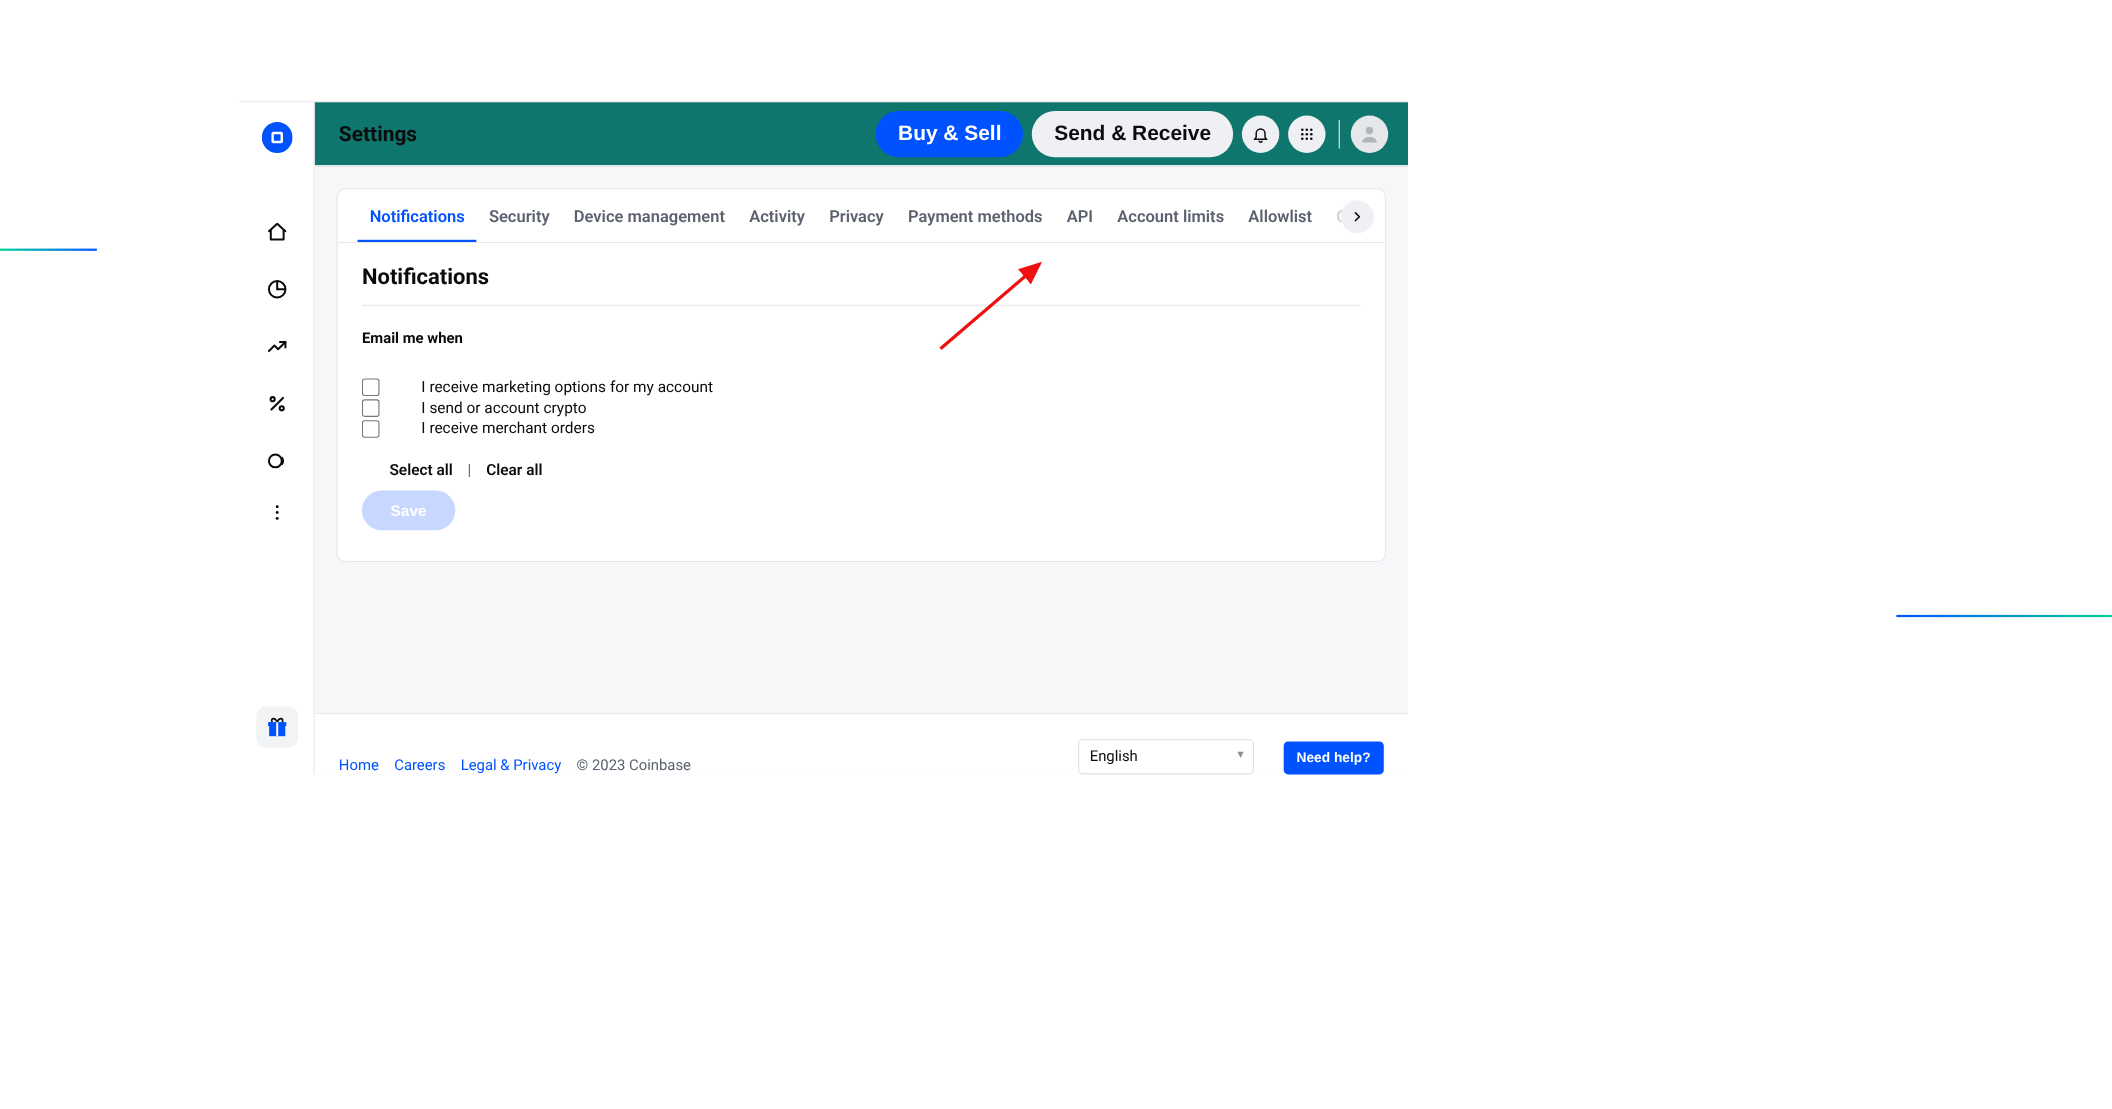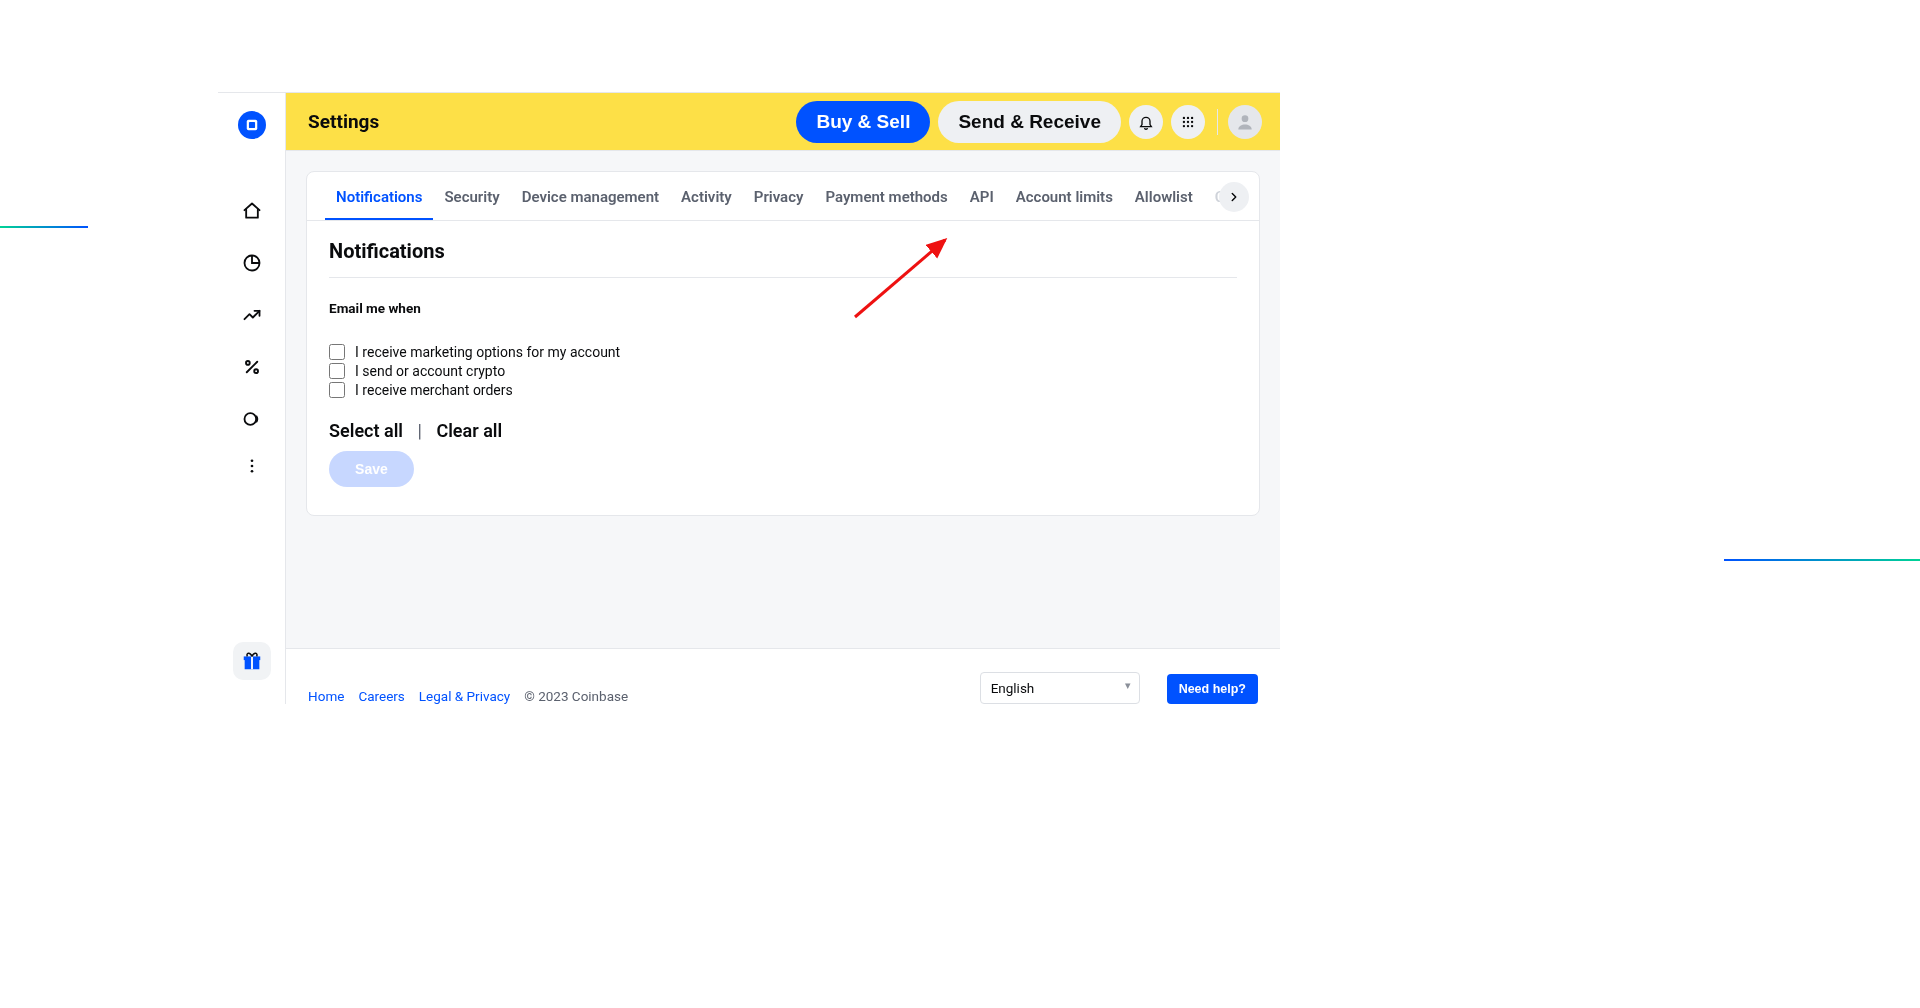--- a/index.html
+++ b/index.html
@@ -79,21 +79,21 @@
 
   
   .main {
     flex: 1;
     display: flex;
     flex-direction: column;
     background: #f6f7f9;
   }
   .topbar {
     height: 58px;
-    background: #fde047;
+    background: #0f766e;
     display: flex;
     align-items: center;
     padding: 0 18px 0 22px;
     border-bottom: 1px solid #e5e7eb;
   }
   .topbar h1 {
     font-size: 19px;
     font-weight: 700;
     flex: 1;
   }
@@ -180,30 +180,32 @@
     font-size:13.5px;
     font-weight:700;
     margin-top: 22px;
     margin-bottom: 28px;
   }
   .cbrow {
     display:flex; align-items:center;
     font-size:14px;
     margin: 3px 0;
     color:#0a0b0d;
+    gap:28px;
   }
   .cbrow input[type=checkbox]{
     width:16px;height:16px;
     margin-right:10px;
     accent-color:#0052ff;
   }
   .select-row {
     margin-top: 22px;
-    font-size:18px;
+    font-size:14px;
     font-weight:600;
+    margin-left:25px;
   }
   .select-row .sep { margin: 0 10px; color:#5b616e; font-weight:400;}
   .select-row a { color:#0a0b0d; text-decoration:none; cursor:pointer;}
   .save-btn {
     margin-top: 10px;
     border:none; border-radius:999px;
     padding:10px 26px;
     font-size:14px; font-weight:700;
     background:#c7d7ff; color:#fff;
     cursor:not-allowed;

